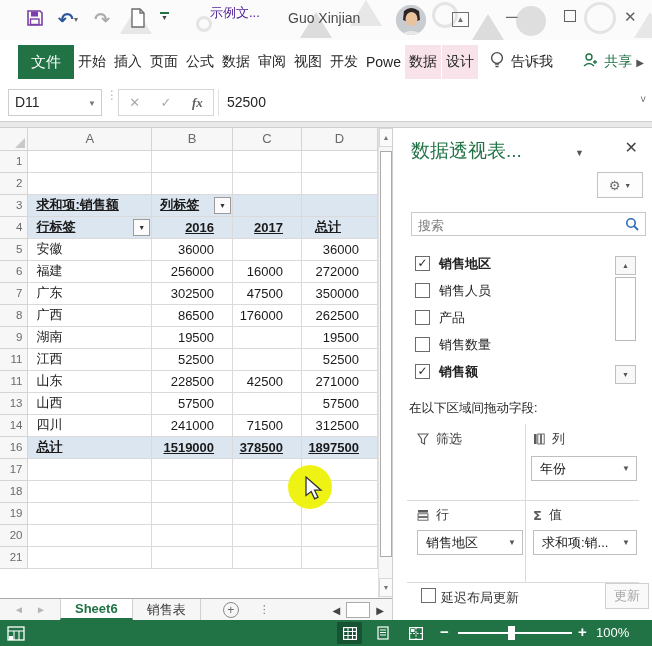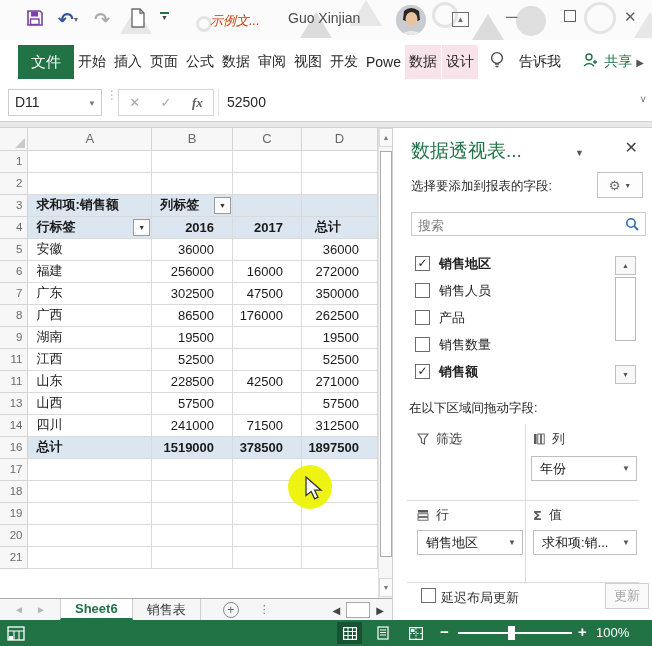--- a/index.html
+++ b/index.html
@@ -15,38 +15,38 @@
   .circ.fill{background:#DEDEDE;border:none;}
   .tb-item{position:absolute;z-index:2;}
   #qat-save{left:26px;top:9px;}
   #qat-undo{left:58px;top:8px;font-size:19px;color:#2B579A;font-weight:bold;}
   #qat-undo .caret{font-size:8px;color:#666;vertical-align:4px;}
   #qat-redo{left:94px;top:8px;font-size:19px;color:#ABABAB;font-weight:bold;}
   #qat-new{left:130px;top:8px;}
   #qat-custom{left:160px;top:12px;text-align:center;}
   #qat-custom .bar{display:block;width:9px;height:2px;background:#217346;margin:0 auto 1px;}
   #qat-custom .v{font-size:7px;color:#444;line-height:5px;display:block;}
-  #doc-title{left:210px;top:12px;font-size:13px;color:#c2410c;font-style:italic;}
+  #doc-title{left:210px;top:4px;font-size:13px;color:#4c1d95;}
   #user-name{left:288px;top:10px;font-size:14px;color:#4A4A4A;}
   #avatar{left:396px;top:5px;width:30px;height:30px;border-radius:50%;background:#CFCFCF;overflow:hidden;}
   #ribbon-display{left:452px;top:12px;width:17px;height:15px;border:1px solid #6E6E6E;color:#6E6E6E;font-size:8px;text-align:center;line-height:13px;}
   #btn-min{left:506px;top:8px;font-size:16px;color:#5F5F5F;}
   #btn-max{left:564px;top:10px;font-size:12px;color:#5F5F5F;border:1px solid #5F5F5F;width:12px;height:12px;}
   #btn-close{left:624px;top:8px;font-size:15px;color:#5F5F5F;}
 
   
   #ribbon{position:absolute;left:0;top:40px;width:652px;height:44px;background:#FFFFFF;z-index:1;}
   #ribbon-inner{position:absolute;left:0;bottom:5px;height:34px;width:652px;display:flex;align-items:stretch;}
   .rtab{font-size:14px;color:#262626;display:flex;align-items:center;padding:0 4px;white-space:nowrap;}
   #tab-file{background:#217346;color:#fff;width:56px;justify-content:center;font-size:15px;margin-left:18px;}
   #tabs-normal{display:flex;}
   #tabs-contextual{display:flex;background:#F9E3EA;}
   #tabs-contextual .rtab{border-right:1px solid #fff;}
   #tellme{display:flex;align-items:center;margin-left:10px;}
-  #tellme-label{font-size:14px;color:#262626;margin-left:14px;}
+  #tellme-label{font-size:14px;color:#262626;margin-left:6px;}
   #share{position:absolute;right:8px;top:0;height:34px;display:flex;align-items:center;}
   #share-label{color:#217346;font-size:14px;margin-left:5px;}
   #ribbon-overflow{color:#555;font-size:10px;margin-left:4px;}
 
   
   #formula-row{position:absolute;left:0;top:84px;width:652px;height:38px;background:#fff;border-bottom:1px solid #CFCFCF;}
   #namebox{position:absolute;left:8px;top:5px;width:94px;height:27px;border:1px solid #CDCDCD;font-size:14px;color:#262626;padding:4px 6px;}
   #namebox .caret{position:absolute;right:5px;top:9px;font-size:8px;color:#777;}
   #fdots{position:absolute;left:106px;top:8px;color:#B5B5B5;font-size:12px;letter-spacing:0;line-height:7px;}
   #fbuttons{position:absolute;left:118px;top:5px;width:96px;height:27px;border:1px solid #D6D6D6;display:flex;align-items:center;justify-content:space-around;}
@@ -61,21 +61,21 @@
   table#sheet-table{border-collapse:collapse;table-layout:fixed;}
   #sheet-table th,#sheet-table td{margin:0;overflow:hidden;white-space:nowrap;}
   #sheet-table th{background:#F7F7F7;color:#6A6A6A;font-weight:normal;border-right:1px solid #D4D4D4;border-bottom:1px solid #D4D4D4;}
   #sheet-table thead th{height:22px;font-size:13px;}
   #sheet-table tbody th{width:28px;font-size:11.5px;text-align:right;padding-right:5px;}
   #sheet-table td{height:22px;font-size:13px;color:#1A1A1A;border-right:1px solid #DADADA;border-bottom:1px solid #DADADA;position:relative;}
   #corner-cell{position:relative;}
   #corner-tri{position:absolute;right:2px;bottom:2px;width:0;height:0;border-left:10px solid transparent;border-bottom:10px solid #C9C9C9;}
   td.txt{text-align:left;padding-left:8px;}
   td.num{text-align:right;padding-right:18px;}
-  td.b{font-weight:bold;}
+  td.b{font-weight:bold;text-decoration:underline;}
   td.blue{background:#DCE6F1;}
   td.d4{padding-left:13px;}
   .dd-btn{position:absolute;right:1px;top:2px;width:17px;height:17px;border:1px solid #9B9B9B;background:#FBFBFB;font-size:7px;color:#333;text-align:center;line-height:15px;}
 
   
   #vscroll{position:absolute;left:378px;top:128px;width:14px;height:470px;background:#F7F7F7;border-left:1px solid #E0E0E0;}
   .sbtn{position:absolute;left:0;width:14px;height:19px;border:1px solid #D8D8D8;background:#FAFAFA;color:#777;font-size:7px;text-align:center;line-height:17px;}
   #vs-up{top:0;}
   #vs-down{top:450px;}
   #vs-thumb{position:absolute;left:1px;top:23px;width:12px;height:406px;background:#FFFFFF;border:1px solid #ABABAB;}
@@ -470,21 +470,20 @@
     <div id="zoom-track"></div>
     <div id="zoom-thumb"></div>
     <div id="zoom-plus">+</div>
     <div id="zoom-label">100%</div>
   </div>
 
   <div id="pane">
     <div id="pane-title">数据透视表...</div>
     <div id="pane-title-caret">▼</div>
     <div id="pane-close">✕</div>
-    <div id="choose-label">选择要添加到报表的字段:</div>
     <div id="gear-btn">
       <div id="gear-box">
           <span>⚙</span>
           <span class="caret">▼</span>
         </div>
     </div>
     <div id="search-box">
       <span id="search-placeholder">搜索</span>
       <span id="search-icon">
         <svg width="16" height="16" viewBox="0 0 16 16">

